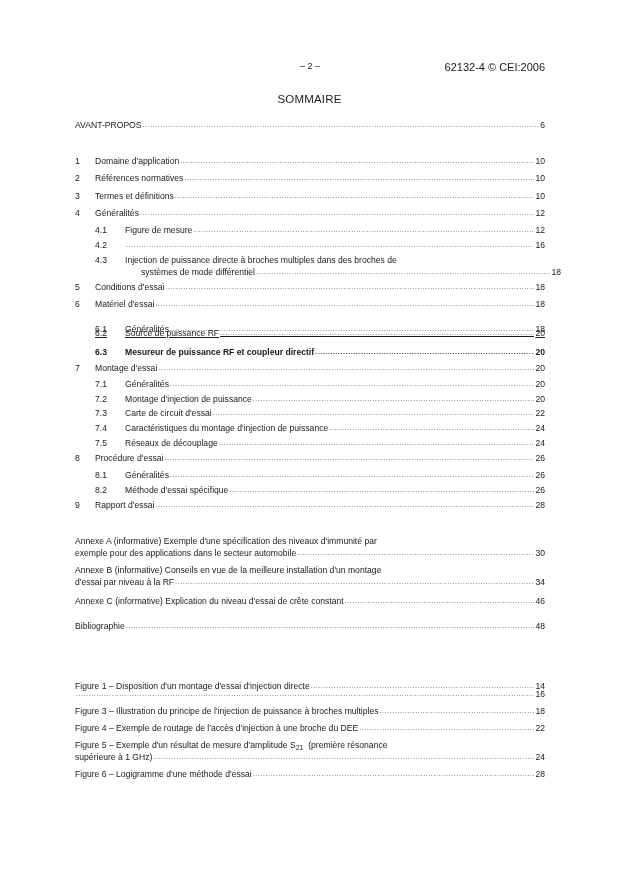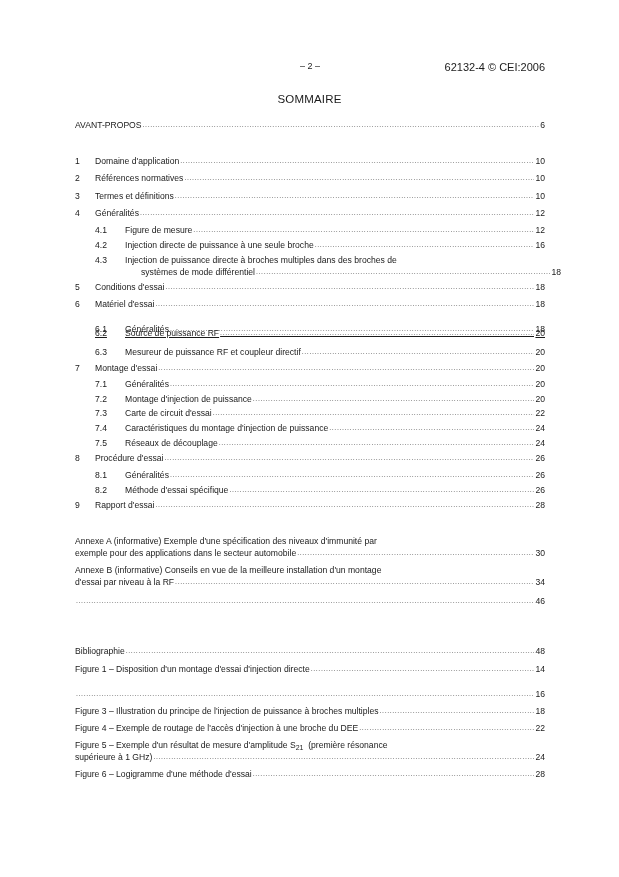--- a/index.html
+++ b/index.html
@@ -57,21 +57,20 @@
   <span class="pg">12</span>
 </div>
 <div class="row sub" style="top:224px;">
   <span class="num">4.1</span>
   <span class="lbl">Figure de mesure</span>
   <span class="dots"></span>
   <span class="pg">12</span>
 </div>
 <div class="row sub" style="top:239px;">
   <span class="num">4.2</span>
-  <span class="lbl">Injection directe de puissance à une seule broche</span>
   <span class="dots"></span>
   <span class="pg">16</span>
 </div>
 <div class="cont" style="top:254px; left:95px;">
   <span style="display:inline-block;width:30px;">4.3</span><span>Injection de puissance directe à broches multiples dans des broches de</span>
 </div>
 <div class="row" style="top:266px; left:141px; width:420px;">
   <span class="lbl">systèmes de mode différentiel</span>
   <span class="dots"></span>
   <span class="pg">18</span>
@@ -93,21 +92,21 @@
   <span class="lbl">Généralités</span>
   <span class="dots"></span>
   <span class="pg">18</span>
 </div>
 <div class="row sub" style="top:327px;text-decoration:underline;">
   <span class="num">6.2</span>
   <span class="lbl">Source de puissance RF</span>
   <span class="dots"></span>
   <span class="pg">20</span>
 </div>
-<div class="row sub" style="top:346px;">
+<div class="row sub" style="top:346px;font-weight:bold;">
   <span class="num">6.3</span>
   <span class="lbl">Mesureur de puissance RF et coupleur directif</span>
   <span class="dots"></span>
   <span class="pg">20</span>
 </div>
 <div class="row" style="top:362px;">
   <span class="num">7</span>
   <span class="lbl">Montage d'essai</span>
   <span class="dots"></span>
   <span class="pg">20</span>
@@ -173,31 +172,32 @@
   <span class="dots"></span>
   <span class="pg">30</span>
 </div>
 <div class="cont" style="top:564px; left:75px;">Annexe B (informative)  Conseils en vue de la meilleure installation d'un montage</div>
 <div class="row" style="top:576px;">
   <span class="lbl">d'essai  par niveau à la RF</span>
   <span class="dots"></span>
   <span class="pg">34</span>
 </div>
 <div class="row" style="top:595px;">
+  <span class="lbl">Annexe C (informative)  Explication du niveau d'essai de crête constant</span>
   <span class="dots"></span>
   <span class="pg">46</span>
 </div>
 
-<div class="row" style="top:645px;">
+<div class="row" style="top:620px;">
   <span class="lbl">Bibliographie</span>
   <span class="dots"></span>
   <span class="pg">48</span>
 </div>
 
-<div class="row" style="top:663px;align-items:center;">
+<div class="row" style="top:680px;align-items:center;">
   <span class="lbl">Figure 1 – Disposition d'un montage d'essai d'injection directe</span>
   <span class="dots"></span>
   <span class="pg">14</span>
 </div>
 <div class="row" style="top:688px;">
   <span class="dots"></span>
   <span class="pg">16</span>
 </div>
 <div class="row" style="top:705px;">
   <span class="lbl">Figure 3 – Illustration du principe de l'injection de puissance à broches multiples</span>

